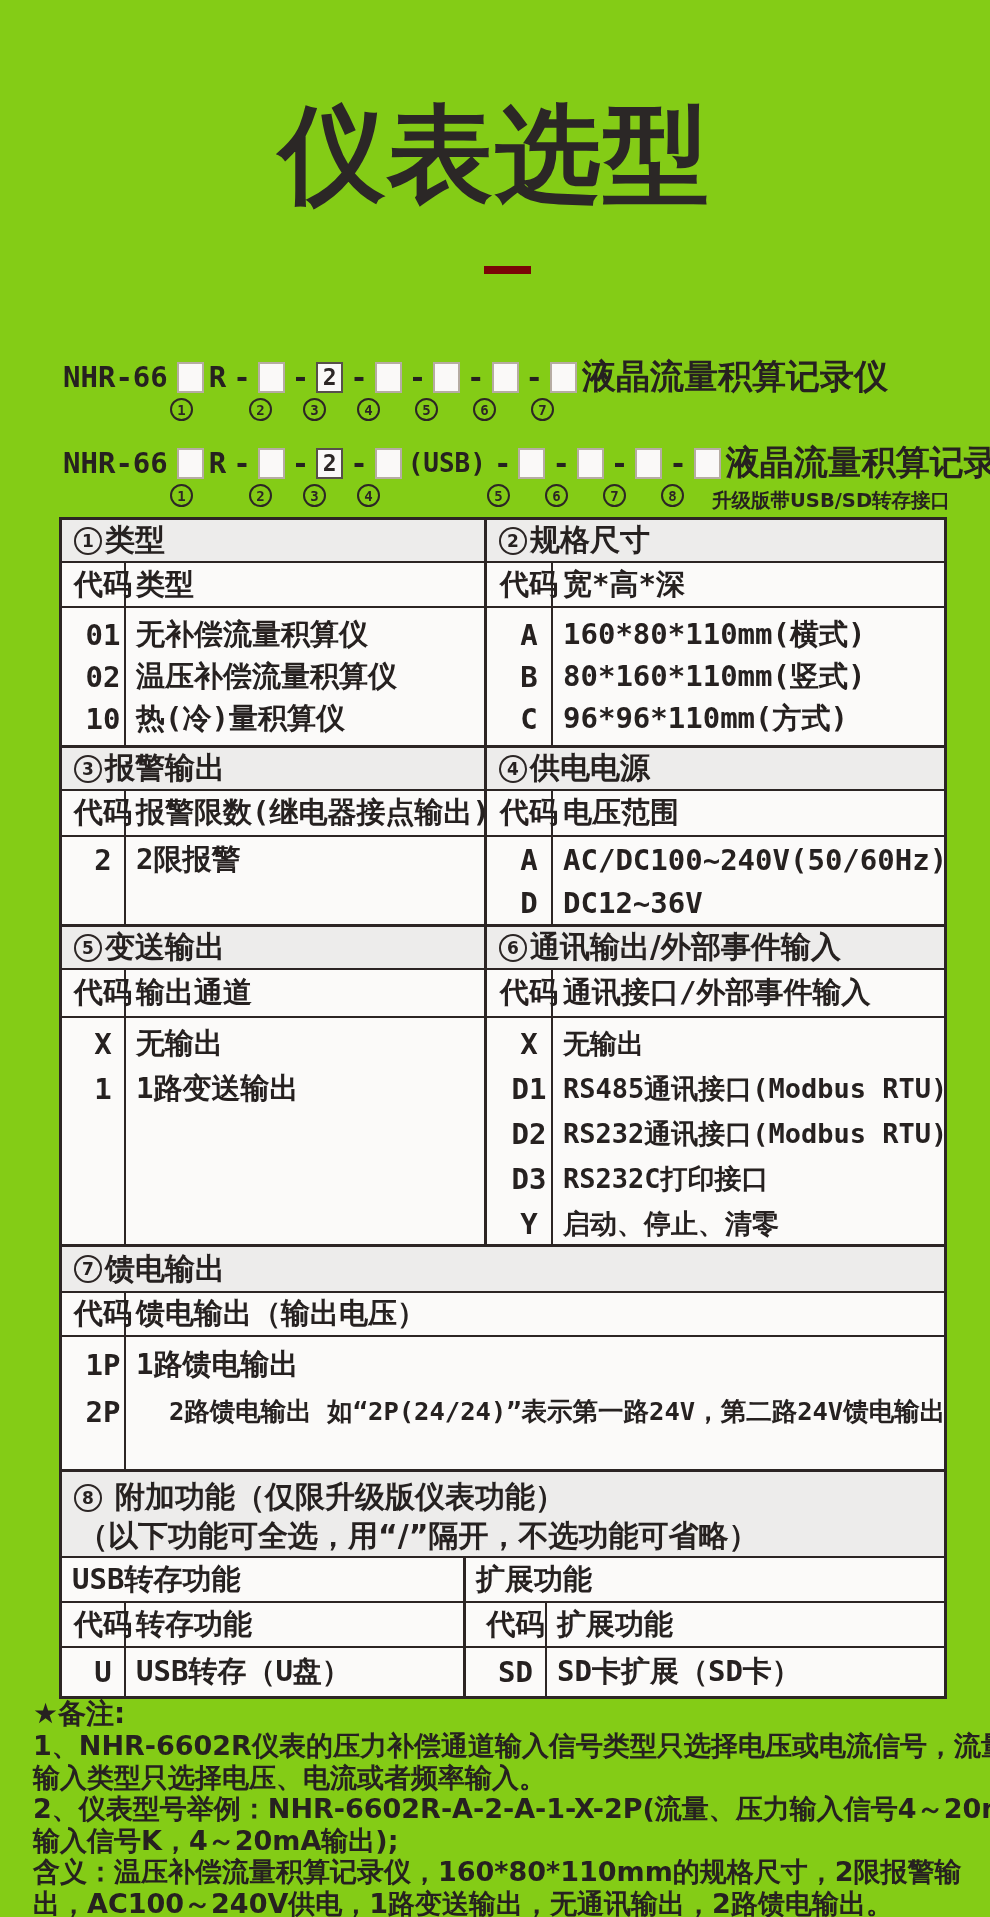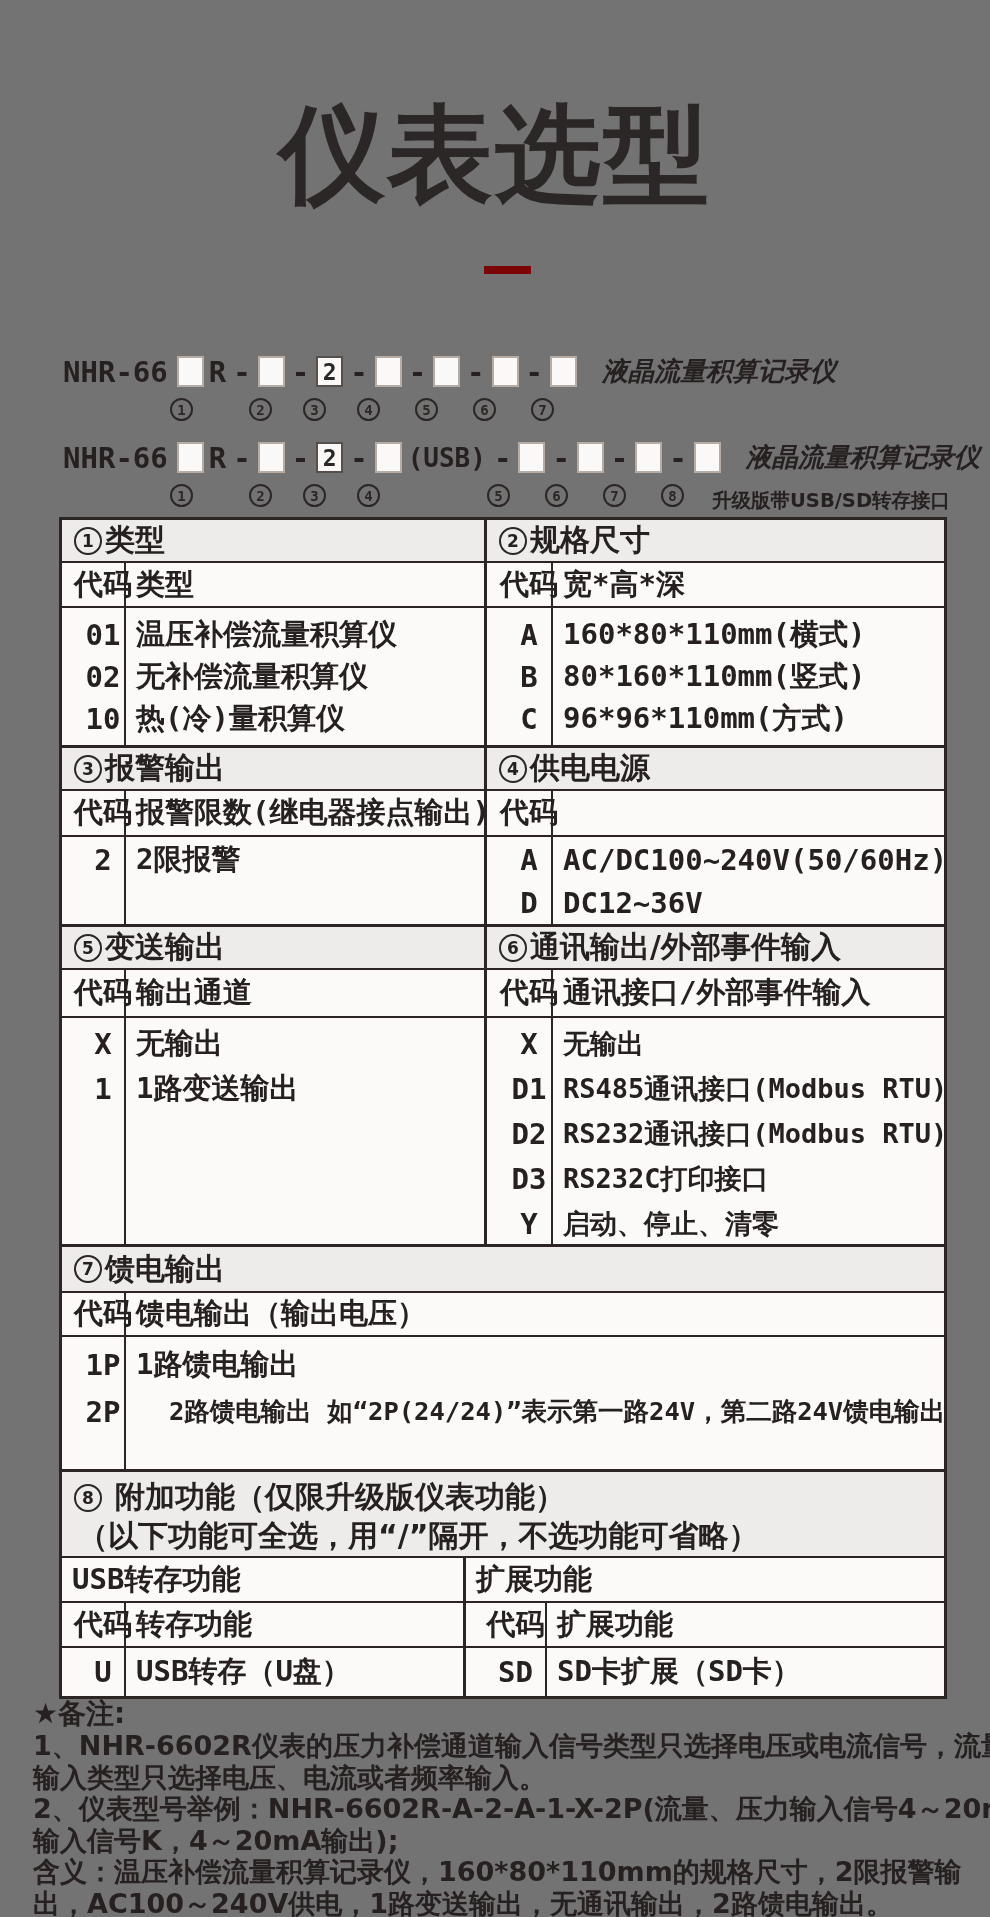--- a/index.html
+++ b/index.html
@@ -1,21 +1,21 @@
 <!DOCTYPE html>
 <html><head>
 <meta charset="utf-8">
 <style>
   * { box-sizing: border-box; margin: 0; padding: 0; }
   html,body { background:#f5f4f3; }
   .page {
     position: relative;
     width: 990px; height: 1917px;
     margin: 0 auto;
-    background: #737373;
+    background: #84cc16;
     color: #262120;
     font-family: "DejaVu Sans Mono", "DejaVu Sans", "Liberation Sans", sans-serif;
     overflow: hidden;
   }
 
   
   .main-title {
     position: absolute; top: 84px; left: 0; width: 100%;
     text-align: center;
     font-size: 106px; font-weight: 900; letter-spacing: 2px;
@@ -38,22 +38,22 @@
     display: inline-block; width: 27px; height: 31px;
     border: 2px solid #b6aca3; background: #faf9f8;
   }
   .mbox.filled {
     border-color: #57504a;
     display: inline-flex; align-items: center; justify-content: center;
     font-size: 23px; font-weight: 600; color: #2c2726;
   }
   .m-dash { margin: 0 2px; font-weight: 700; }
   .m-usb { font-size: 26px; margin: 0 1px; }
-  .m-name { margin-left: 20px; font-size: 26px; font-weight: 700;
-            font-family: "DejaVu Sans", "Liberation Sans", sans-serif; font-style: italic; }
+  .m-name { margin-left: 0; font-size: 34px; font-weight: 700;
+            font-family: "DejaVu Sans", "Liberation Sans", sans-serif; }
   .circle-row { position: absolute; left: 0; top: 0; width: 100%; height: 0; }
   .mcirc {
     position: absolute;
     width: 23px; height: 23px; border: 2px solid #2c2625; border-radius: 50%;
     display: flex; align-items: center; justify-content: center;
     font-size: 14px; font-weight: 700; color: #2c2625; background: transparent;
   }
   .upgrade-note {
     position: absolute; left: 712px; top: 487px;
     font-size: 19.5px; font-weight: 700; white-space: nowrap;
@@ -213,22 +213,22 @@
         <div class="codeh br2">代码</div>
         <div class="desch">宽*高*深</div>
       </div>
       <div class="bodyrow grid4" style="height:137px">
         <div class="lines codecol lhA br2">
           <div>01</div>
           <div>02</div>
           <div>10</div>
         </div>
         <div class="lines desccol lhA br3">
+          <div>无补偿流量积算仪</div>
           <div>温压补偿流量积算仪</div>
-          <div>无补偿流量积算仪</div>
           <div>热(冷)量积算仪</div>
         </div>
         <div class="lines codecol lhA br2">
           <div>A</div>
           <div>B</div>
           <div>C</div>
         </div>
         <div class="lines desccol lhA">
           <div>160*80*110mm(横式)</div>
           <div>80*160*110mm(竖式)</div>
@@ -245,20 +245,21 @@
         </div>
         <div class="hcell">
           <span class="circ">4</span>
           <span>供电电源</span>
         </div>
       </div>
       <div class="sub grid4 h44">
         <div class="codeh br2">代码</div>
         <div class="desch br3">报警限数(继电器接点输出)</div>
         <div class="codeh br2">代码</div>
+        <div class="desch">电压范围</div>
       </div>
       <div class="bodyrow grid4" style="height:87px">
         <div class="lines codecol lhB br2">
           <div>2</div>
         </div>
         <div class="lines desccol lhB br3">
           <div>2限报警</div>
         </div>
         <div class="lines codecol lhB br2">
           <div>A</div>

